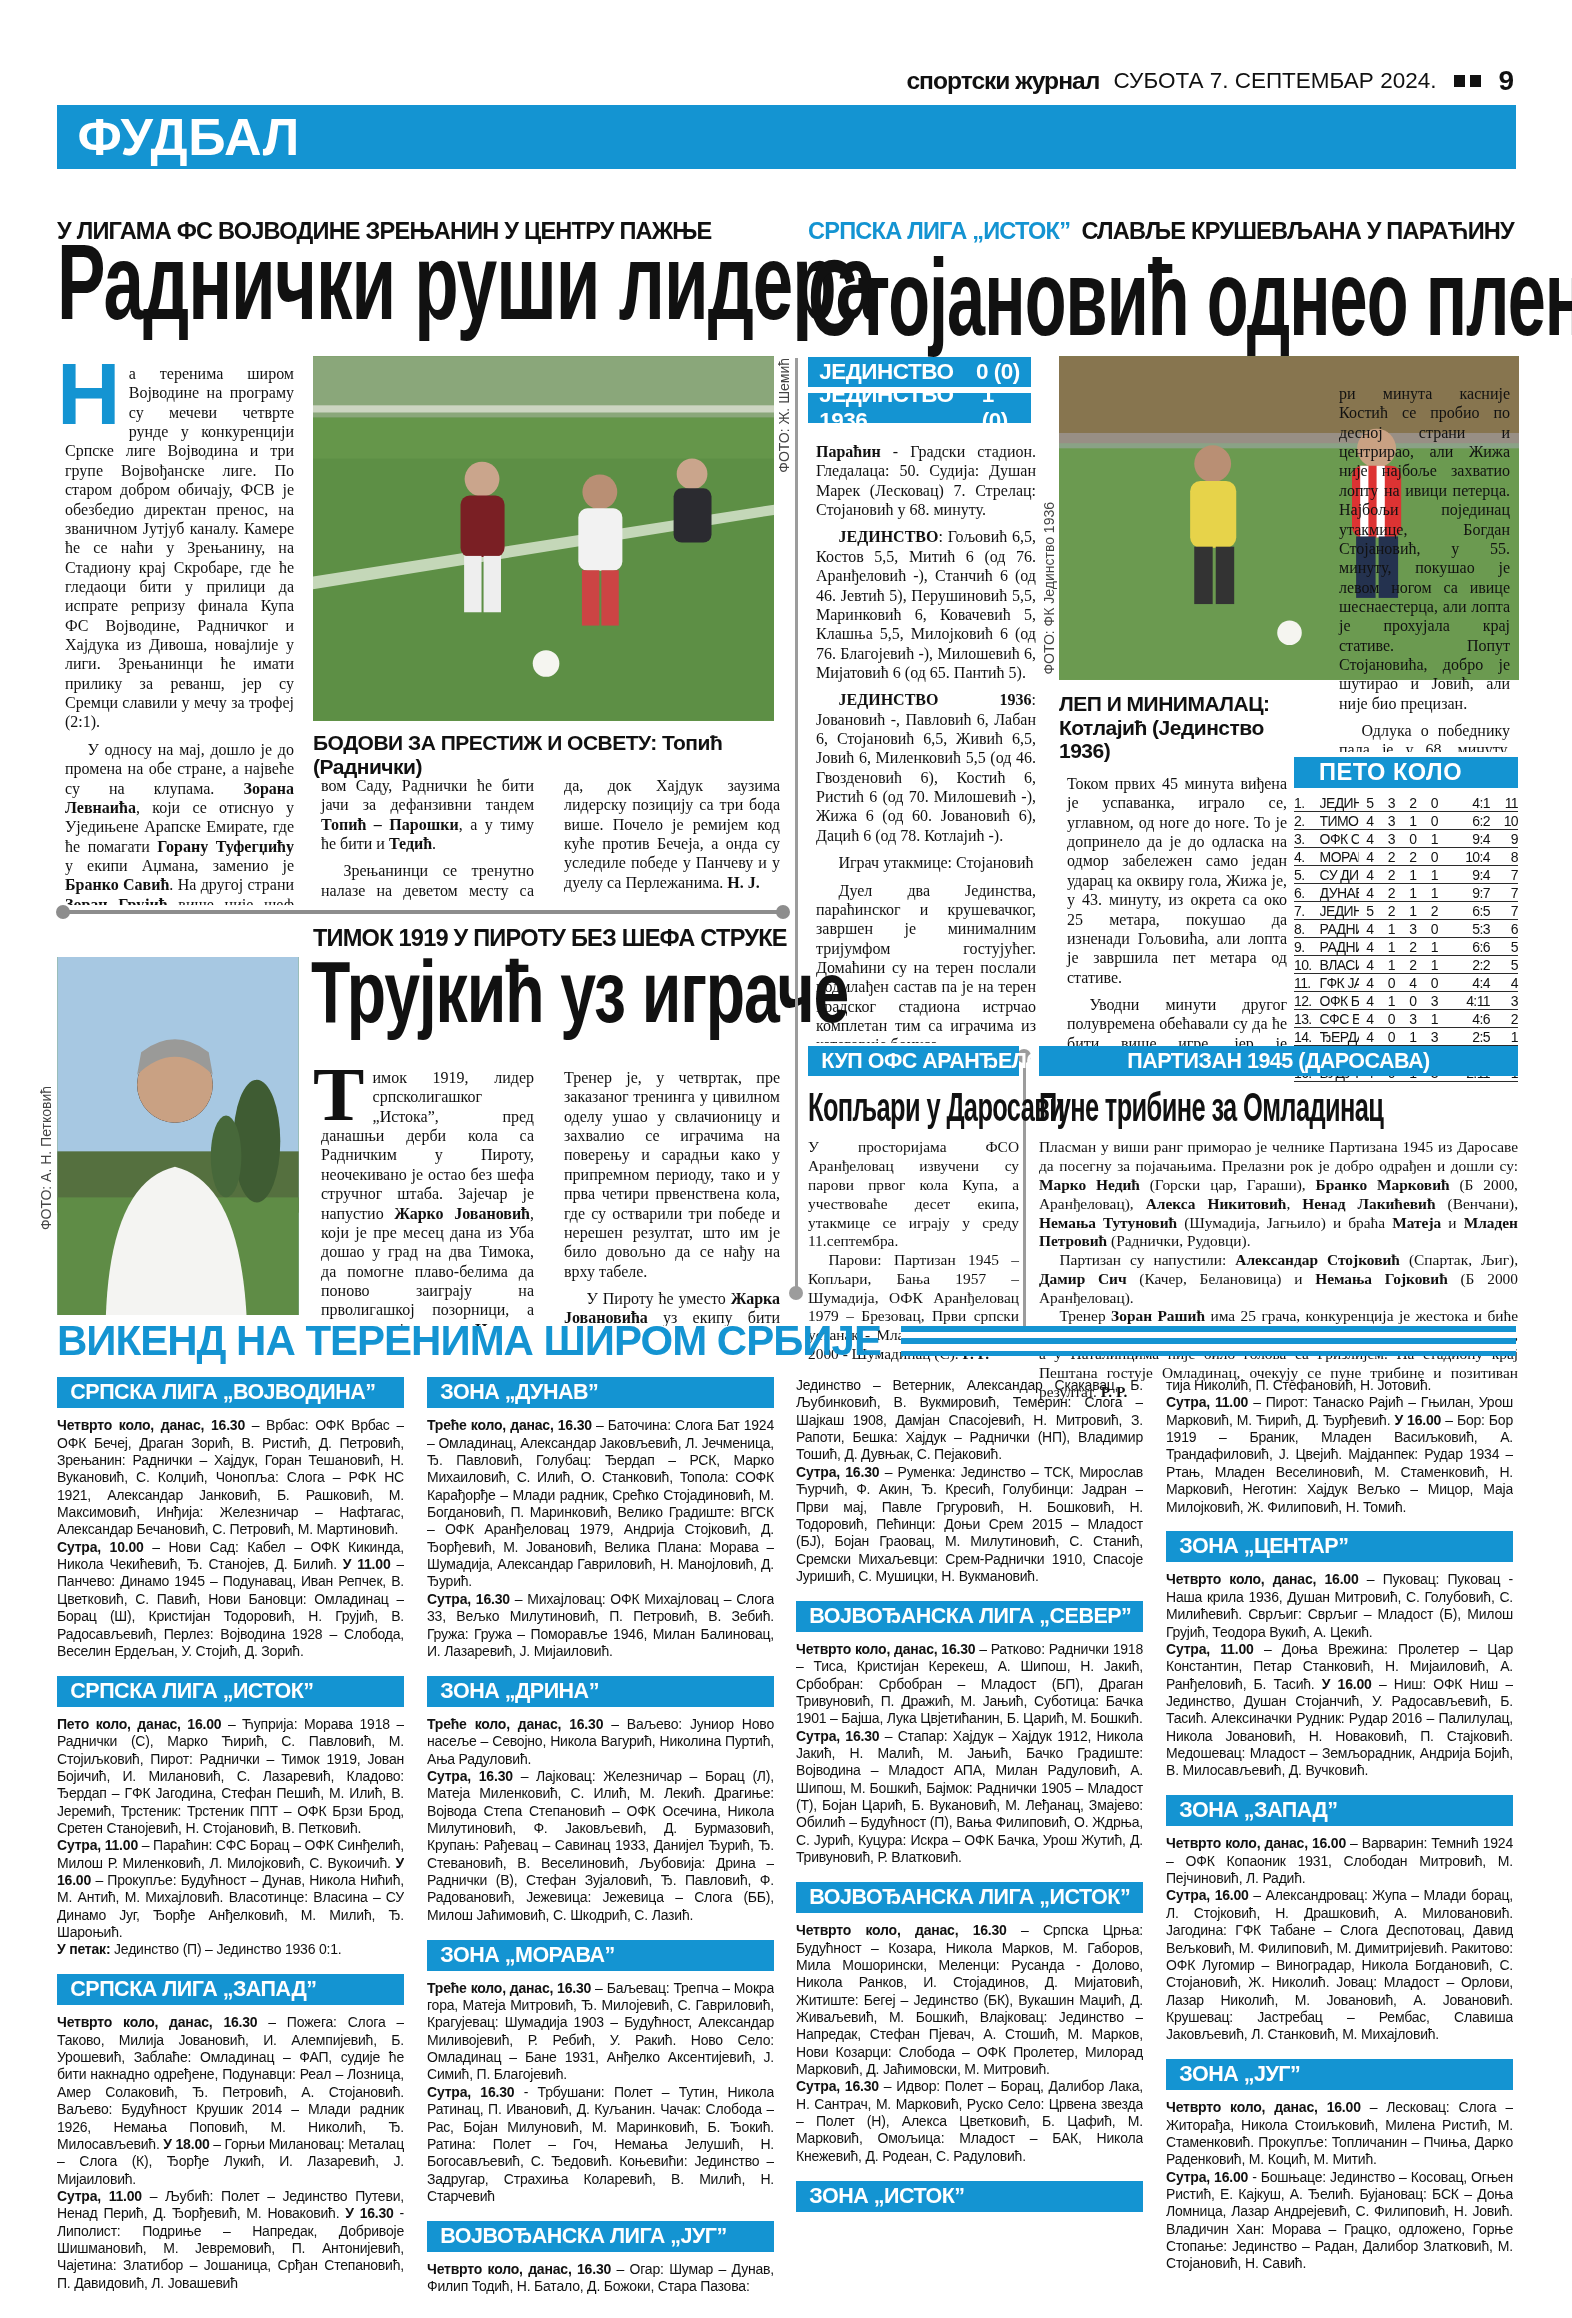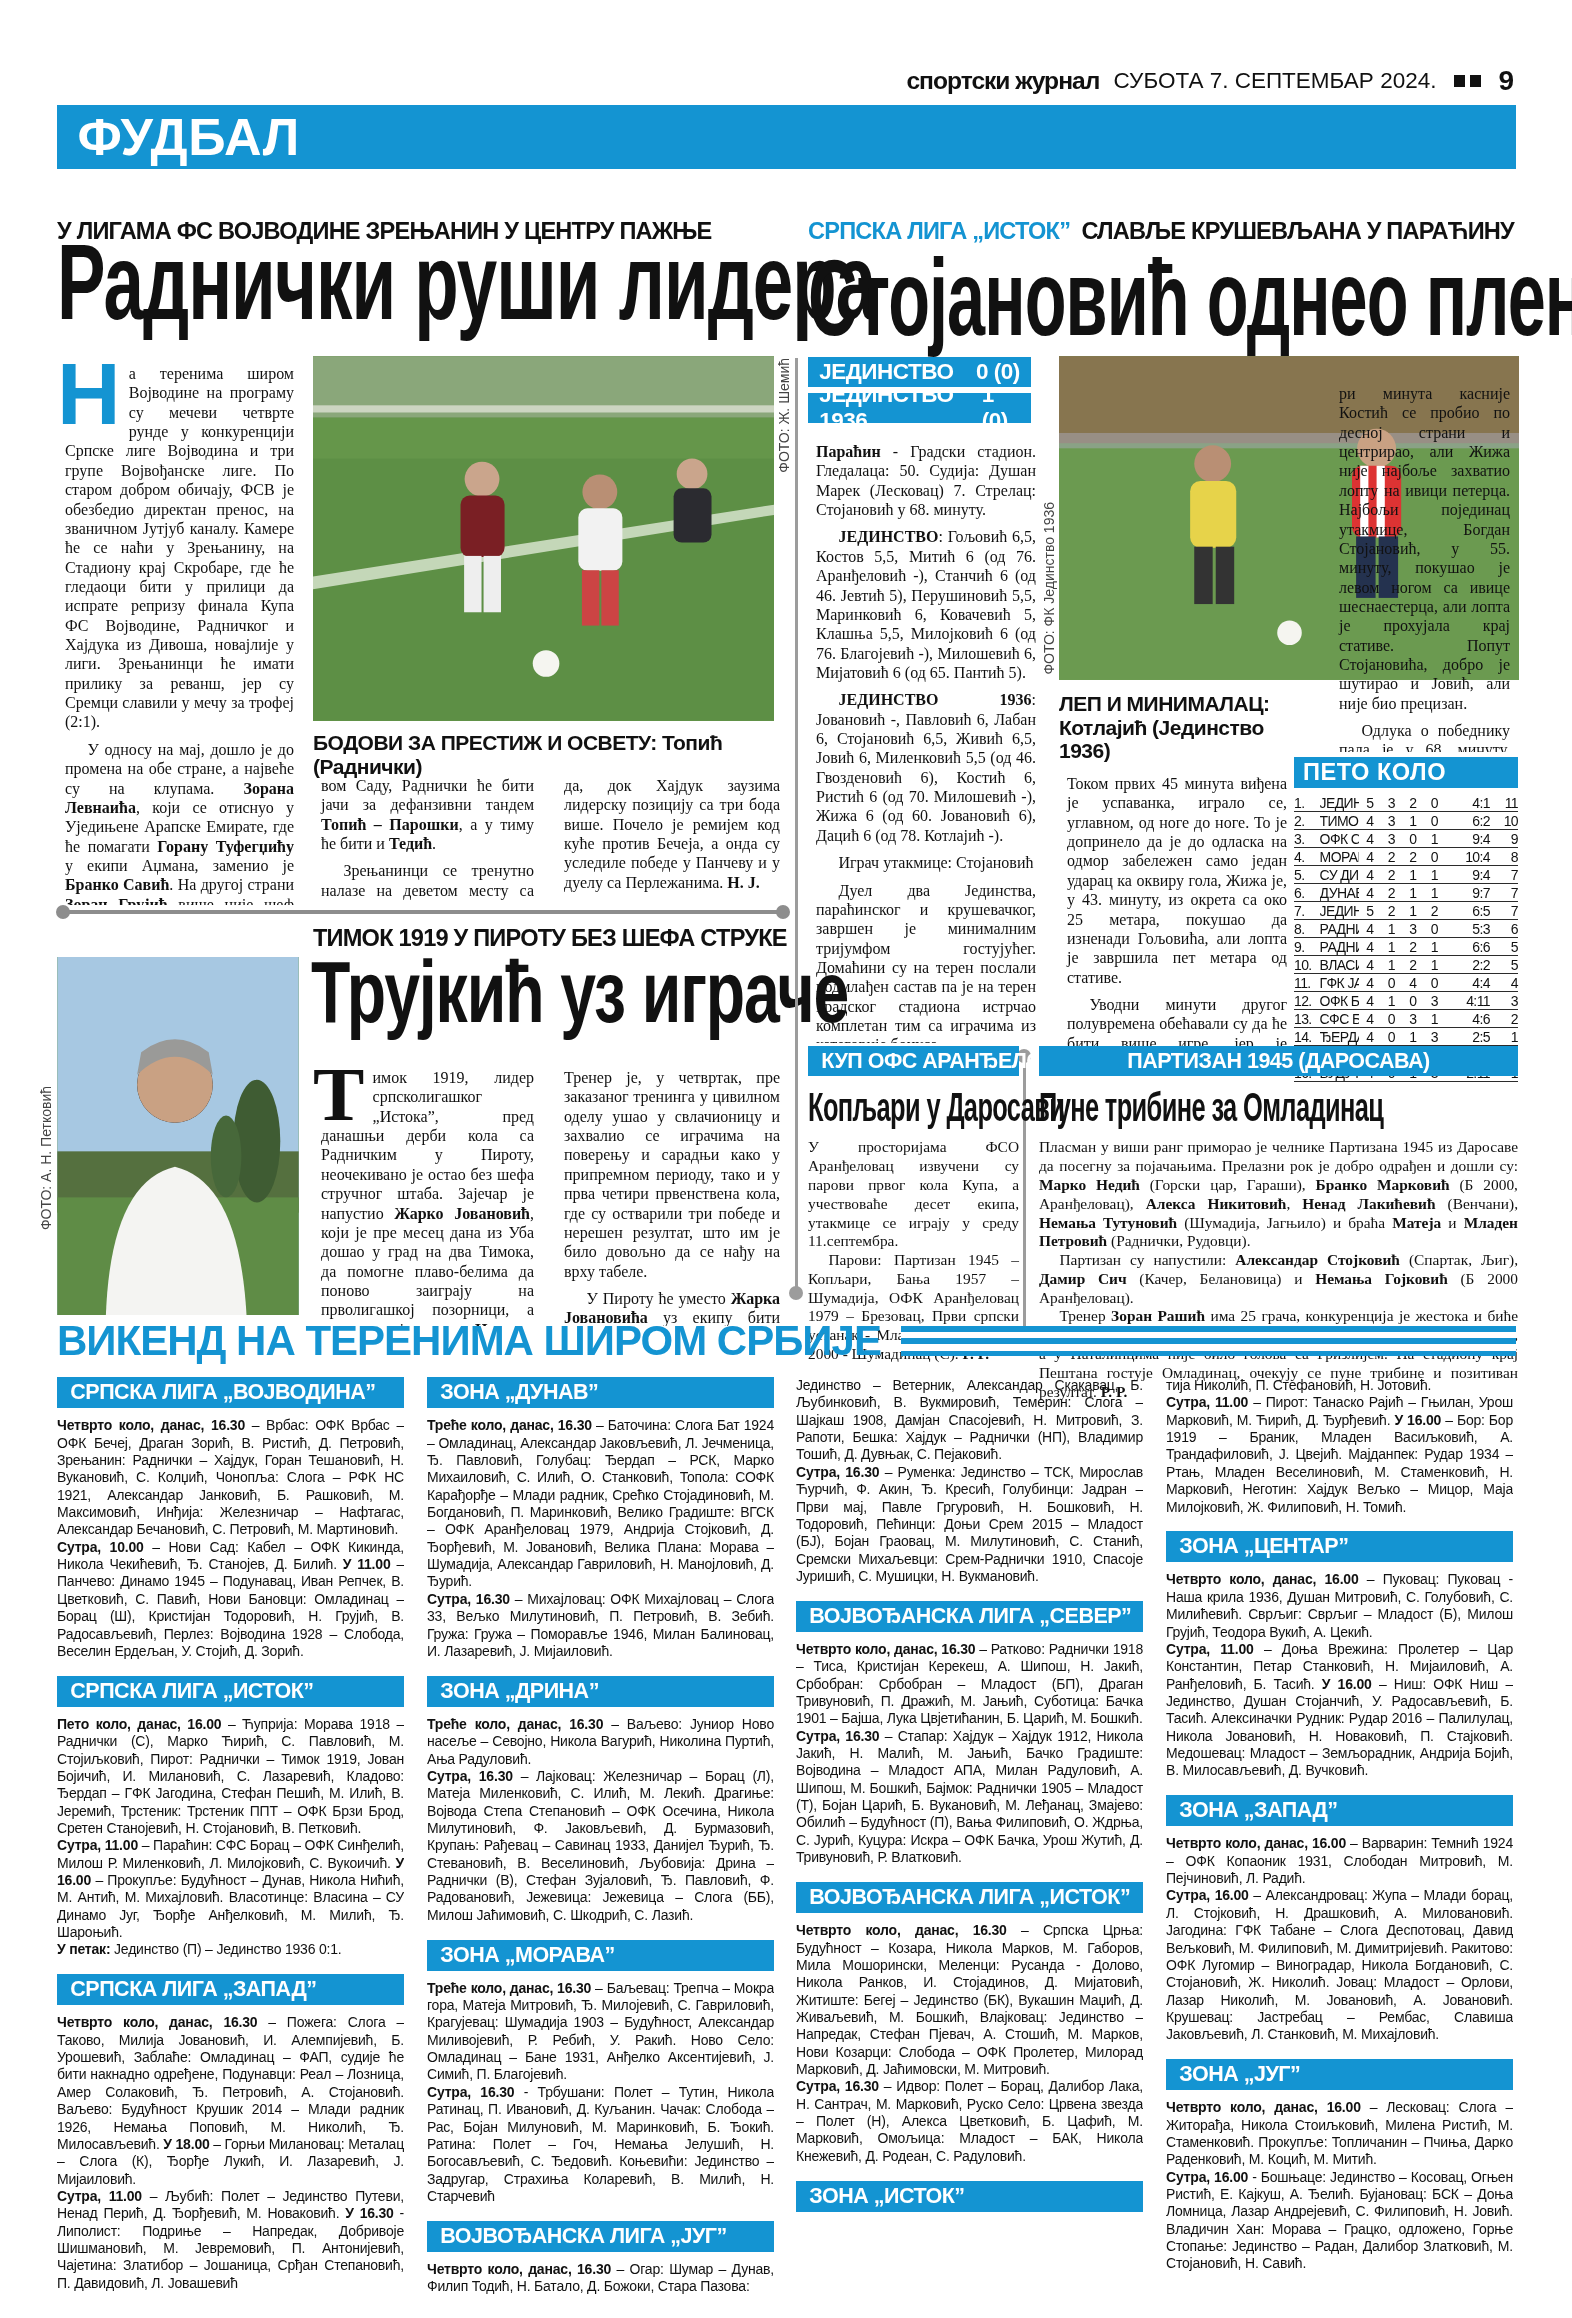--- a/index.html
+++ b/index.html
@@ -56,21 +56,21 @@
        border-radius:50%;background:#9c9c9c;}
   .vdiv.topdot::after{bottom:auto;top:-2px;}
   
   .scorebox{position:absolute;left:808px;top:357px;width:223px;}
   .score-row{height:30px;background:#1494d2;color:#fff;display:flex;align-items:center;
              justify-content:space-between;padding:0 11.3px;font-family:"Liberation Sans",sans-serif;
              font-weight:bold;font-size:22.5px;letter-spacing:-0.5px;margin-bottom:5.6px;}
   
   .standings{position:absolute;left:1294px;top:757px;width:224px;font-family:"Liberation Sans",sans-serif;}
   .st-header{height:31px;background:#1494d2;color:#fff;font-weight:bold;font-size:23.6px;
-             display:flex;align-items:center;padding-left:9px;letter-spacing:0.5px;}
+             display:flex;align-items:center;padding-left:25px;letter-spacing:0.5px;}
   .st-rows{margin-top:6.1px;}
   .st-row{display:flex;align-items:center;height:17px;border-bottom:1px solid #2b2b2b;
           font-size:14px;letter-spacing:-0.6px;}
   .c-pos{width:25.6px;} .c-team{flex:1;white-space:nowrap;overflow:hidden;}
   .c-n{width:21.5px;text-align:center;} .c-g{width:45px;text-align:right;}
   .c-pts{width:28px;text-align:right;}
   
   .mini-header{height:30px;background:#1494d2;color:#fff;font-family:"Liberation Sans",sans-serif;
                font-weight:bold;font-size:21.5px;display:flex;align-items:center;padding-left:13.3px;
                letter-spacing:-0.5px;white-space:nowrap;}

